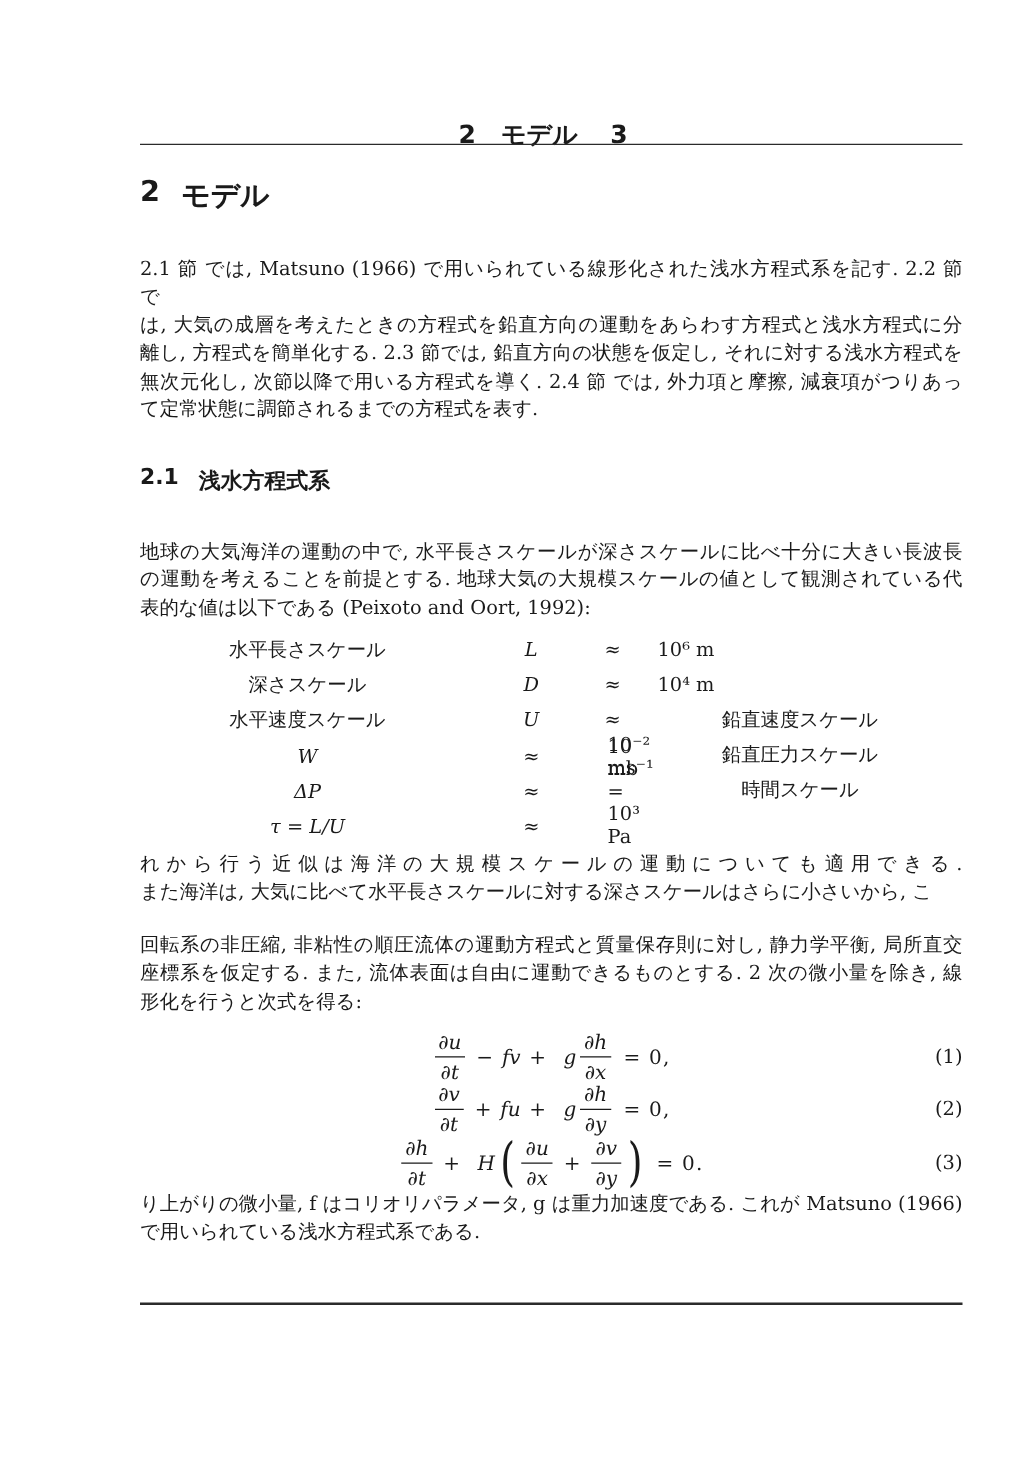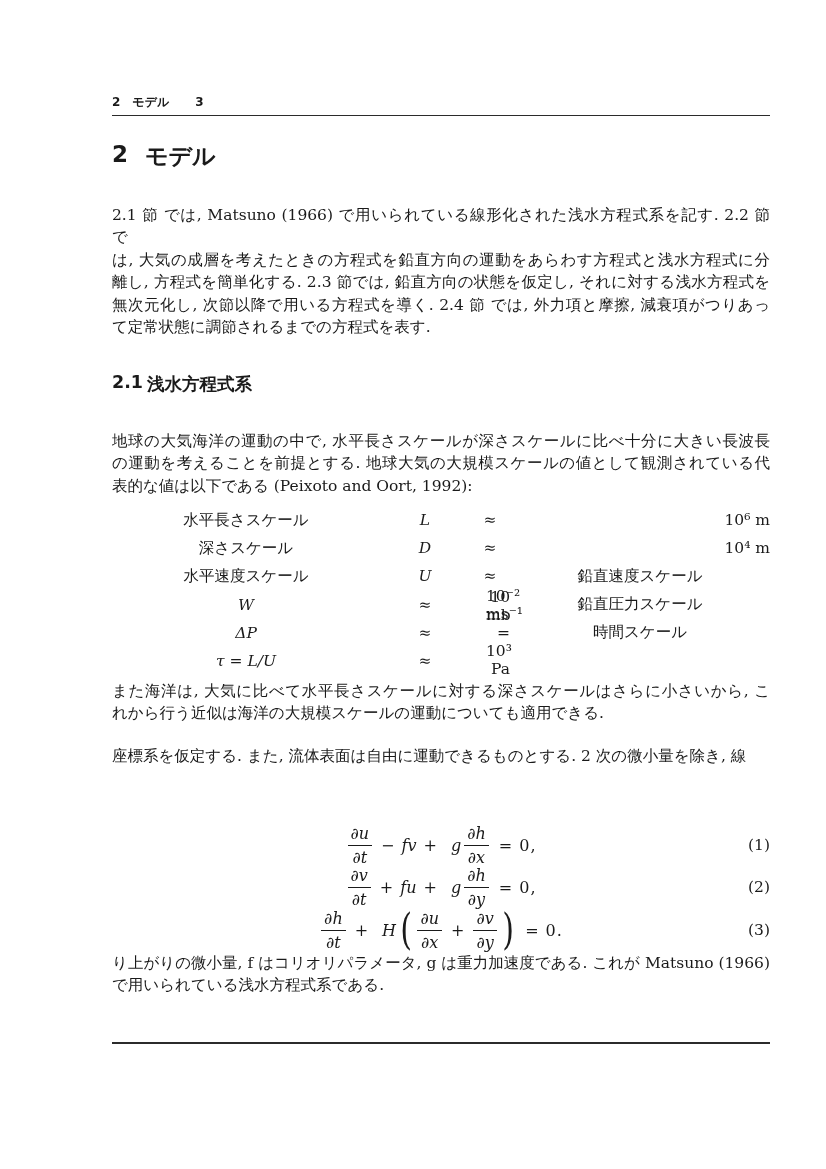--- a/index.html
+++ b/index.html
@@ -6,35 +6,35 @@
   body{
     width:826px;height:1169px;position:relative;background:#ffffff;
     color:#1a1a1a;font-family:"DejaVu Serif",serif;
     overflow:hidden;
   }
   .abs{position:absolute;}
 
   
   #hdr{
     top:94px;left:112px;width:658px;
-    display:flex;justify-content:flex-start;align-items:baseline;
-    font-family:"DejaVu Sans",sans-serif;font-weight:700;font-size:12px;
+    display:flex;justify-content:center;align-items:baseline;
+    font-family:"DejaVu Sans",sans-serif;font-weight:700;font-size:20px;
   }
   #hdr .pgnum{margin-left:26px;margin-right:13px;}
   .rule{left:112px;width:658px;background:#2b2b2b;}
   #rule-top{top:115px;height:1px;}
   #rule-bottom{top:1042px;height:2px;}
 
   
   #sec-h{
     top:141px;left:112px;display:flex;gap:17px;
     font-family:"DejaVu Sans",sans-serif;font-weight:700;font-size:23px;
   }
   #subsec-h{
-    top:372px;left:112px;display:flex;gap:4px;
+    top:372px;left:112px;display:flex;gap:16px;
     font-family:"DejaVu Sans",sans-serif;font-weight:700;font-size:17.5px;
   }
 
   
   .para{left:112px;width:658px;font-size:15.5px;line-height:22.4px;}
   .para .line{text-align:justify;text-align-last:justify;}
   .para .line:last-child{text-align-last:left;}
   #p1{top:204px;}
   #p2{top:430px;}
   #p3{top:680px;}
@@ -43,21 +43,21 @@
 
   
   #scales{
     top:506px;left:112px;width:658px;
     display:grid;grid-template-columns:268px 90px 40px auto;
     grid-auto-rows:28.2px;align-items:center;font-size:15.5px;
   }
   .c-label{text-align:center;}
   .c-sym{text-align:center;font-style:italic;}
   .c-approx{text-align:center;}
-  .c-val{padding-left:16px;text-align:right;}
+  .c-val{padding-left:16px;}
 
   
   #equations{top:824px;left:112px;width:658px;font-family:"DejaVu Serif",serif;}
   .eq-row{position:relative;display:flex;align-items:center;justify-content:center;font-size:16px;}
   .eq-row.h1{height:42px;}
   .eq-row.h2{height:42px;}
   .eq-row.h3{height:44px;}
   .frac{display:flex;flex-direction:column;align-items:center;margin:0 2px;}
   .frac .fn{display:block;padding:0 3px 2px;border-bottom:1px solid #1a1a1a;}
   .frac .fd{display:block;padding:2px 3px 0;}
@@ -133,26 +133,28 @@
     <span class="c-sym">ΔP</span>
     <span class="c-approx">≈</span>
     <span class="c-val">10 mb = 10³ Pa</span>
 
     <span class="c-label">時間スケール</span>
     <span class="c-sym">τ = L/U</span>
     <span class="c-approx">≈</span>
   </div>
 
   <div id="p3" class="abs para">
+    <div class="line">れから行う近似は海洋の大規模スケールの運動についても適用できる.</div>
     <div class="line">また海洋は, 大気に比べて水平長さスケールに対する深さスケールはさらに小さいから, こ</div>
-    <div class="line">れから行う近似は海洋の大規模スケールの運動についても適用できる.</div>
   </div>
 
   <div id="p4" class="abs para">
+    <div class="line">回転系の非圧縮, 非粘性の順圧流体の運動方程式と質量保存則に対し, 静力学平衡, 局所直交</div>
     <div class="line">座標系を仮定する. また, 流体表面は自由に運動できるものとする. 2 次の微小量を除き, 線</div>
+    <div class="line">形化を行うと次式を得る:</div>
   </div>
 
   <div id="equations" class="abs">
 
     <div class="eq-row h1">
       <span class="frac">
         <span class="fn mi">∂u</span>
         <span class="fd mi">∂t</span>
       </span>
       <span class="mo">−</span>

